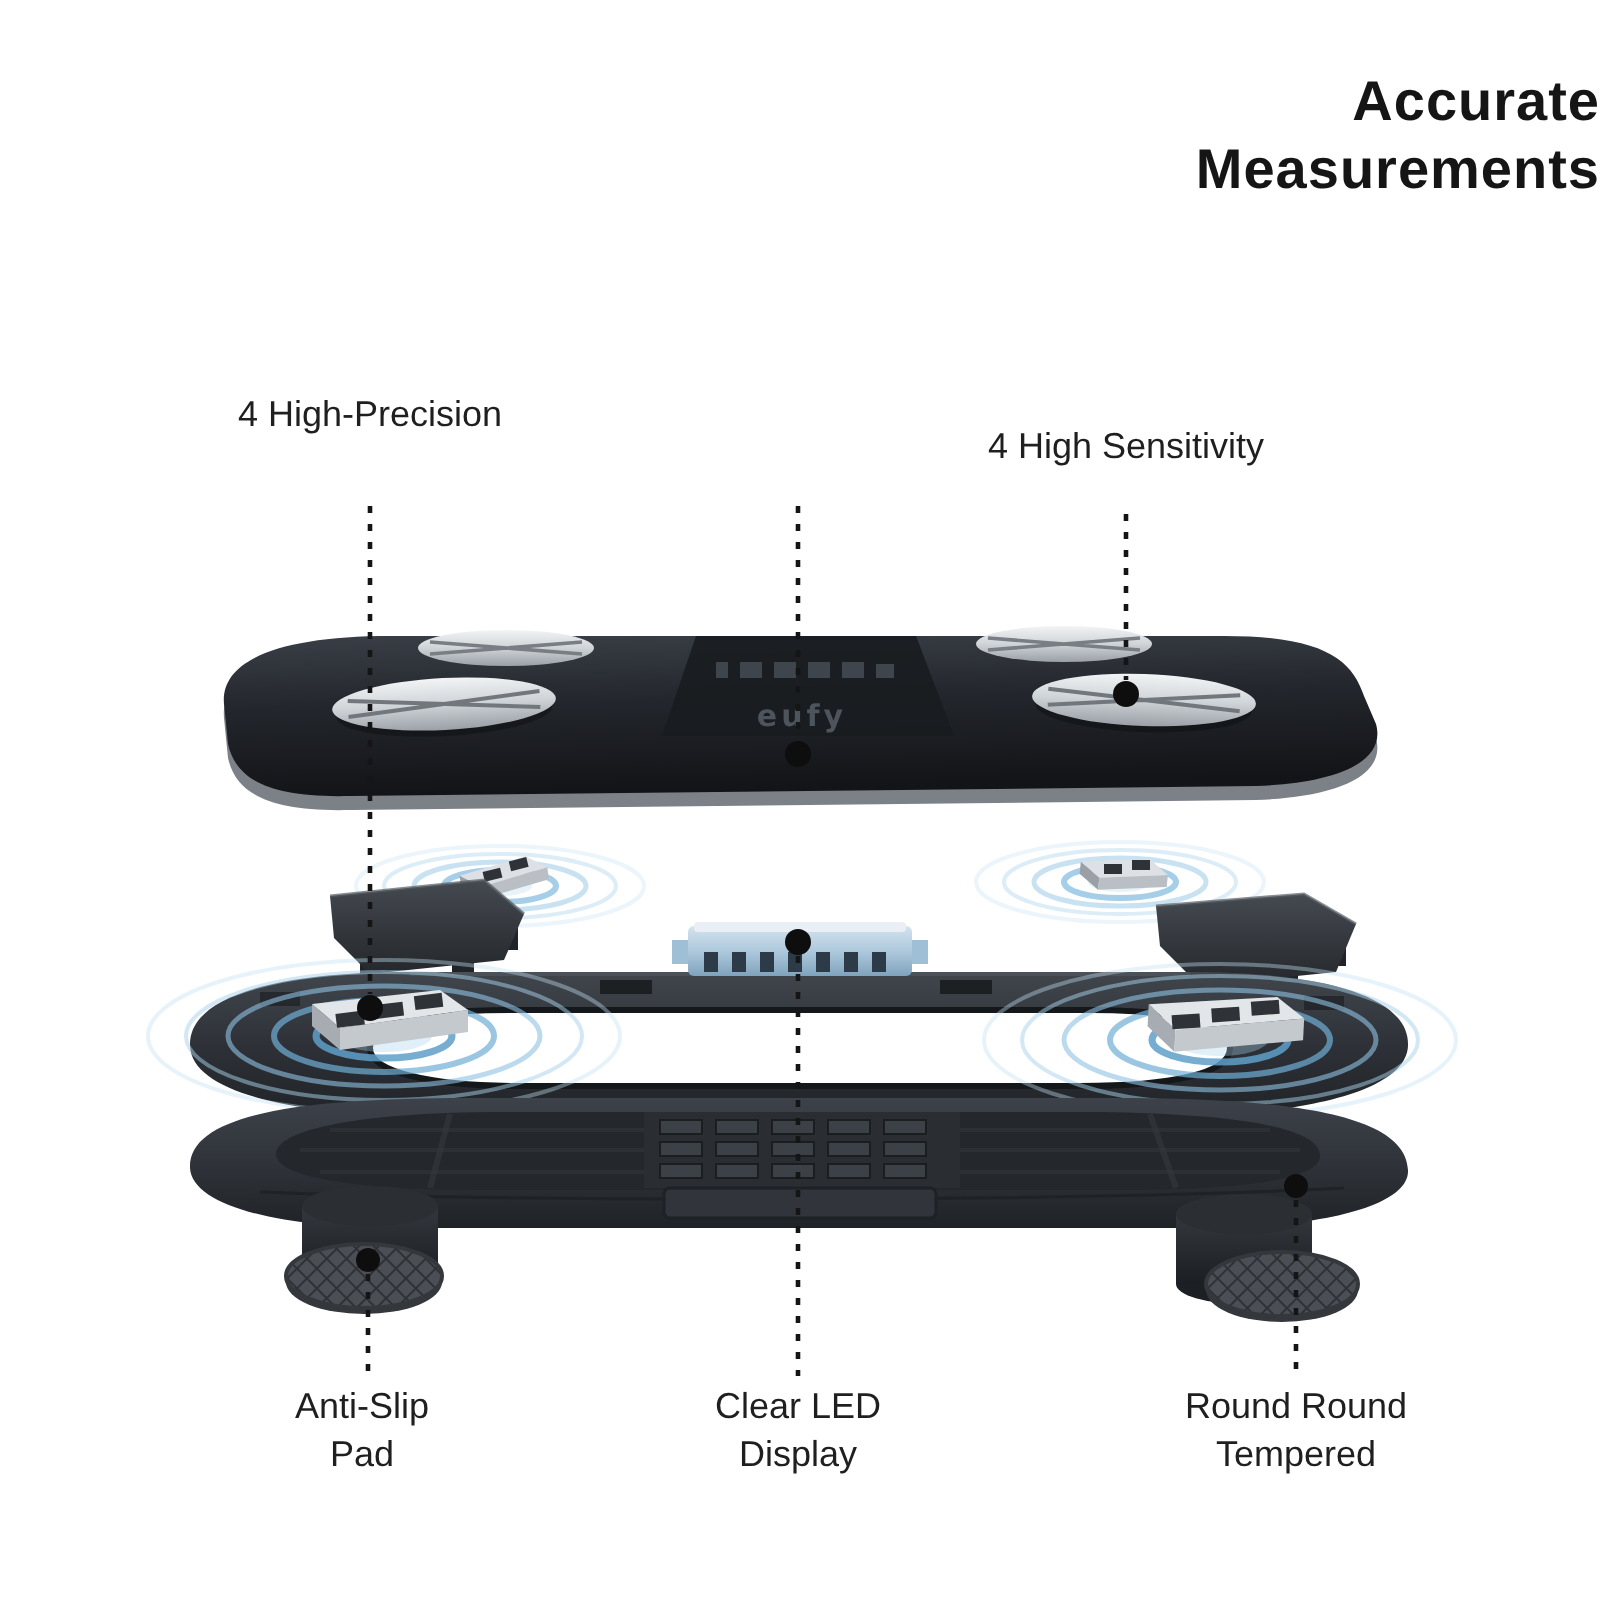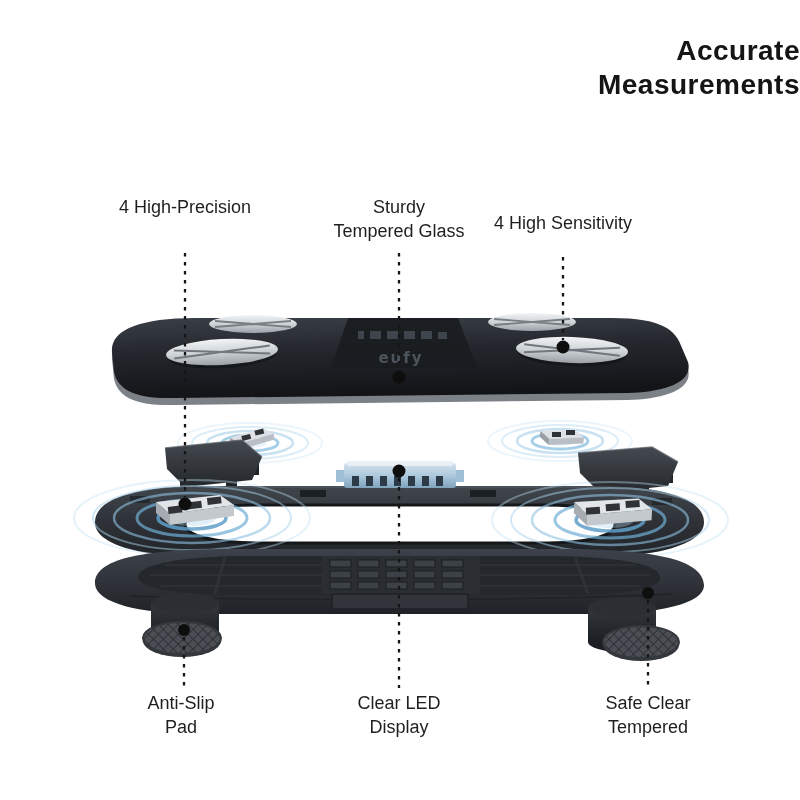--- a/index.html
+++ b/index.html
@@ -32,38 +32,34 @@
 <div class="stage">
 
   <div class="title">
     <span>Accurate</span><br>
     <span>Measurements</span>
   </div>
 
   <div class="label" style="left:185px;top:196px">
     <span>4 High-Precision</span>
   </div>
-  <div class="label" style="left:399px;top:196px">
-    <span>Sturdy</span>
-    <span>Tempered Glass</span>
-  </div>
   <div class="label" style="left:563px;top:212px">
     <span>4 High Sensitivity</span>
   </div>
 
   <div class="label" style="left:399px;top:692px">
     <span>Clear LED</span>
     <span>Display</span>
   </div>
   <div class="label" style="left:181px;top:692px">
     <span>Anti-Slip</span>
     <span>Pad</span>
   </div>
   <div class="label" style="left:648px;top:692px">
-    <span>Safe Clear</span>
+    <span>Round Round</span>
     <span>Tempered</span>
   </div>
 
   <svg class="illustration" width="800" height="800" viewBox="0 0 800 800">
     <defs>
       <linearGradient id="glassGrad" x1="0" y1="0" x2="0.15" y2="1">
         <stop offset="0" stop-color="#3a3f47"></stop>
         <stop offset="0.45" stop-color="#23262c"></stop>
         <stop offset="1" stop-color="#121417"></stop>
       </linearGradient>

